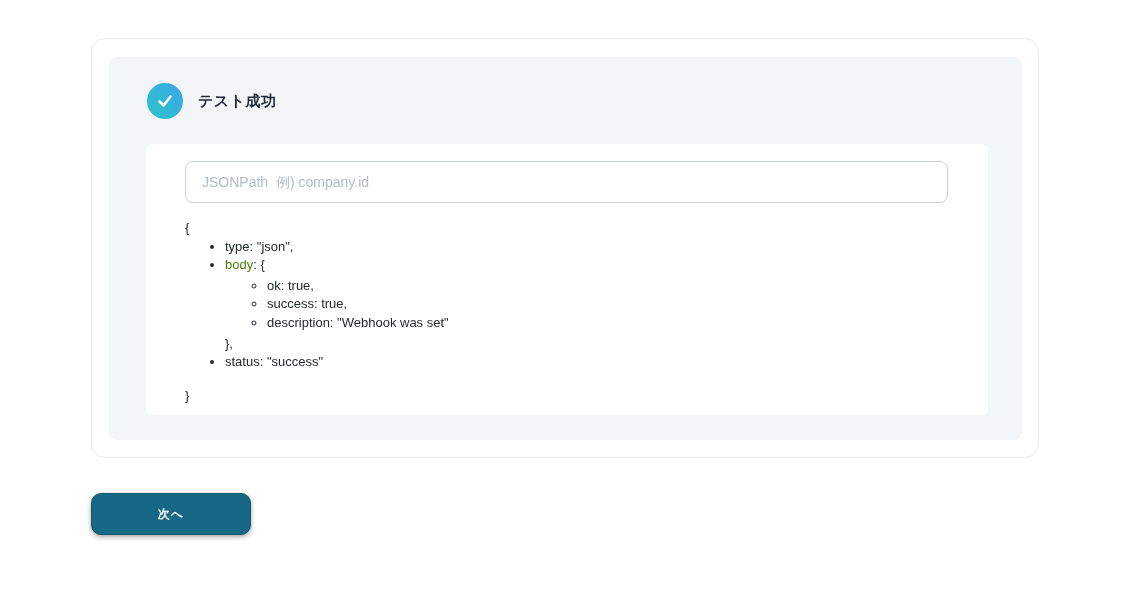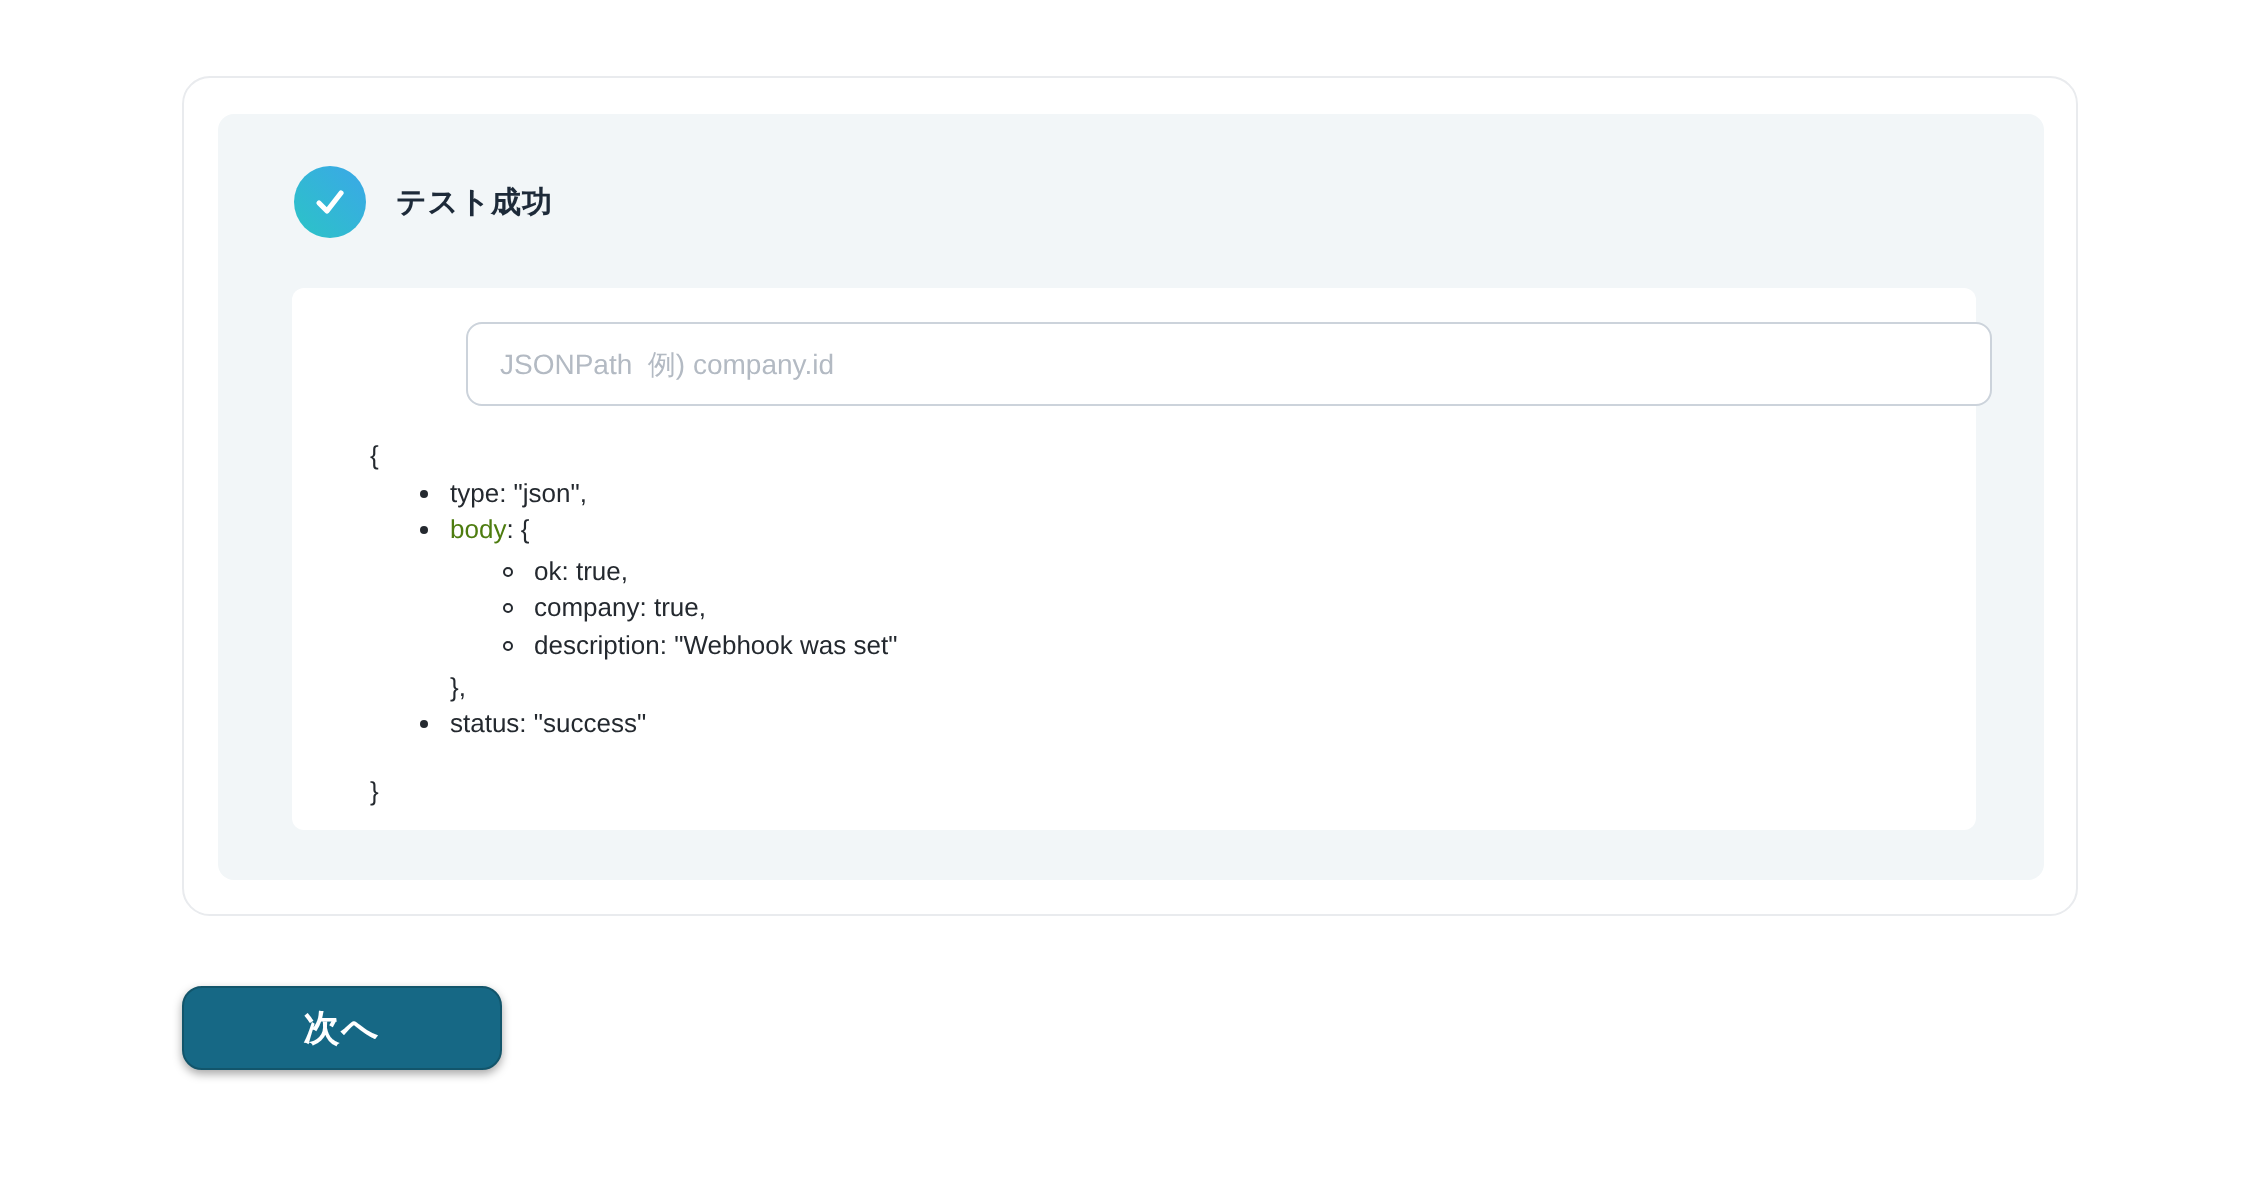--- a/index.html
+++ b/index.html
@@ -30,34 +30,34 @@
     font-size:15px; font-weight:700; color:#1d2a39; letter-spacing:0.5px;
   }
   .white-panel {
     position:absolute; left:37px; top:87px; width:842px; height:271px;
     background:#ffffff; border-radius:6px;
   }
   .jsonpath-input {
     position:absolute; left:39px; top:17px; width:763px; height:42px;
     border:1px solid #ccd3db; border-radius:8px; background:#ffffff;
     padding:0 16px; font-size:14px; color:#333;
-    font-family:"Liberation Sans", sans-serif; outline:none;margin-left:48px;
+    font-family:"Liberation Sans", sans-serif; outline:none;
   }
   .jsonpath-input::placeholder { color:#b3bac3; opacity:1; }
   .json-tree {
     position:absolute; left:39px; top:75px; right:39px;
     font-size:13px; line-height:18.6px; color:#24292f;
   }
   .json-tree ul { margin:0 0 15px 0; padding-left:40px; list-style-type:disc; }
   .json-tree ul ul { margin:2px; list-style-type:circle; }
   .json-key { color:#4d7c0f; cursor:pointer; }
   .next-btn {
     position:absolute; left:91px; top:493px; width:160px; height:42px;
     background:#166885; border:1px solid #12556b; border-radius:10px;
-    color:#ffffff; font-size:18px; font-weight:700; letter-spacing:1px;
+    color:#ffffff; font-size:12px; font-weight:700; letter-spacing:1px;
     font-family:"Liberation Sans", sans-serif; cursor:pointer;
     box-shadow:0 2px 5px rgba(0,0,0,0.35);
   }
 </style>
 </head>
 <body>
 
 <div class="page">
   <div class="outer-card">
     <div class="inner-card">
@@ -75,21 +75,21 @@
         <input class="jsonpath-input" type="text" placeholder="JSONPath  例) company.id" style="">
 
         <div class="json-tree">
           <div>{</div>
           <ul>
             <li><span>type: "json",</span></li>
             <li>
               <span class="json-key">body</span><span>: {</span>
               <ul>
                 <li>ok: true,</li>
-                <li>company: true,</li>
+                <li>success: true,</li>
                 <li>description: "Webhook was set"</li>
               </ul>
               <div>},</div>
             </li>
             <li><span>status: "success"</span></li>
           </ul>
           <div>}</div>
         </div>
       </div>
 

